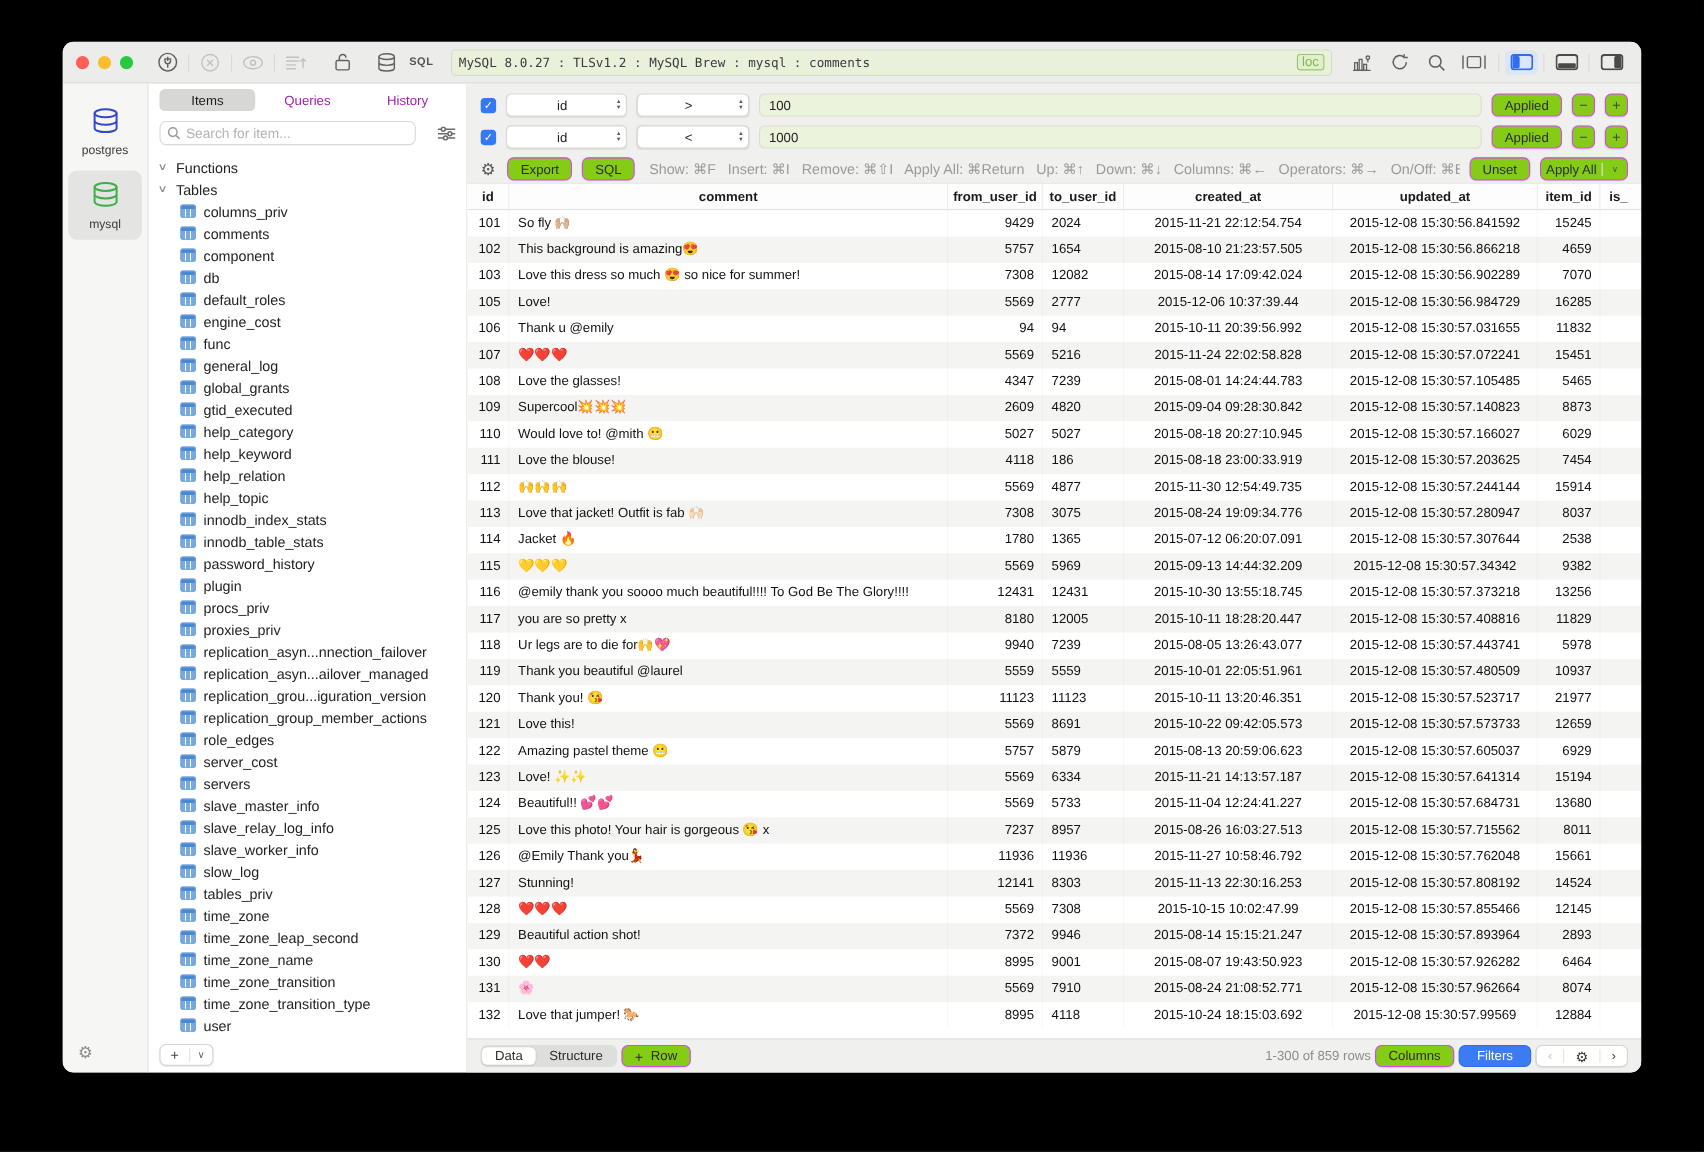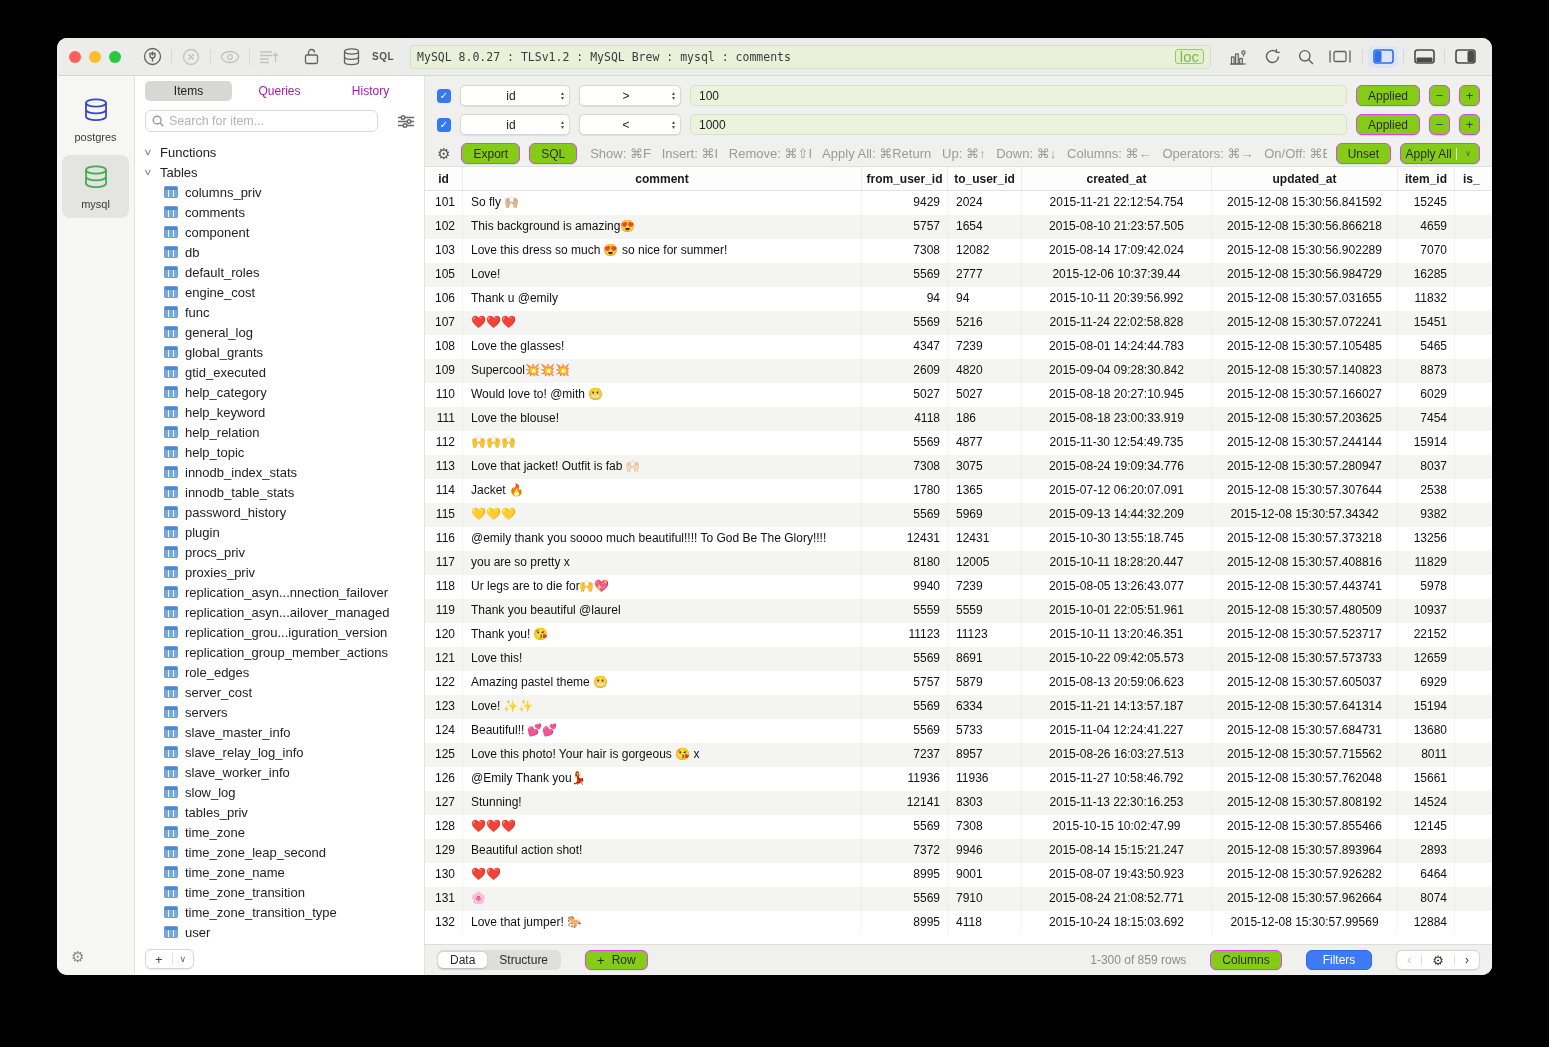--- a/index.html
+++ b/index.html
@@ -9,21 +9,21 @@
   
   .titlebar { height:38px; flex:0 0 38px; background:#ececea; border-bottom:1px solid #d6d6d4; display:flex; align-items:center; padding:0 12px; }
   .lights { display:flex; gap:8px; margin-right:14px; }
   .light { width:12px; height:12px; border-radius:50%; }
   .tb-icon { display:flex; align-items:center; justify-content:center; width:34px; height:24px; color:#616161; }
   .tb-icon.dis { color:#c2c2c0; }
   .tb-sep { width:1px; height:16px; background:#d9d9d7; margin:0 2px; }
   .sql-label { font-size:10px; font-weight:700; color:#555; letter-spacing:.5px; margin:0 6px 0 4px; }
   .conn-title { flex:1; height:24px; background:#e9f1da; border:1px solid #d5ddc6; border-radius:4px; margin:0 10px; display:flex; align-items:center; padding:0 6px; }
   .conn-title .txt { font-family:"DejaVu Sans Mono",monospace; font-size:11.5px; color:#3c3c3c; flex:1; white-space:nowrap; overflow:hidden; }
-  .loc-badge { font-size:15px; color:#82b354; border:1px solid #9cc473; border-radius:3px; padding:0 4px; line-height:13px; background:#e2efcd; }
+  .loc-badge { font-size:12px; color:#82b354; border:1px solid #9cc473; border-radius:3px; padding:0 4px; line-height:13px; background:#e2efcd; }
   .panel-btn { display:flex; align-items:center; justify-content:center; width:30px; height:22px; border-radius:5px; }
   .panel-btn.active { background:#dce6f8; }
 
   
   .wbody { flex:1; display:flex; min-height:0; }
 
   
   .rail { width:78px; flex:0 0 78px; background:#f6f6f4; border-right:1px solid #e2e2e0; position:relative; padding-top:8px; }
   .conn-item { margin:4px 5px; border-radius:8px; padding:10px 0 8px; display:flex; flex-direction:column; align-items:center; gap:9px; }
   .conn-item.selected { background:#e4e4e2; }
@@ -80,21 +80,21 @@
   .g-head .hc { font-size:12px; font-weight:700; color:#1a1a1a; display:flex; align-items:center; justify-content:center; border-right:1px solid #ebebe9; overflow:hidden; white-space:nowrap; }
   .g-rows { flex:1; overflow:hidden; }
   .g-row { height:24px; display:grid; grid-template-columns:38px 399px 86px 74px 190px 186px 57px 1fr; }
   .g-row:nth-child(even) { background:#f4f4f3; }
   .g-row .c { font-size:12px; color:#111; line-height:23px; white-space:nowrap; overflow:hidden; border-right:1px solid rgba(0,0,0,.035); }
   .c.r { text-align:right; padding-right:7px; }
   .c.l { text-align:left; padding-left:8px; }
   .c.ctr { text-align:center; }
 
   
-  .statusbar { flex:0 0 31px; background:#f0f0ee; border-top:1px solid #dddddb; display:flex; align-items:center; padding:0 12px; gap:24px; }
+  .statusbar { flex:0 0 31px; background:#f0f0ee; border-top:1px solid #dddddb; display:flex; align-items:center; padding:0 12px; gap:4px; }
   .seg { height:20px; background:#dededc; border-radius:6px; display:flex; align-items:center; padding:1px; }
   .seg .s { font-size:12px; color:#2c2c2c; padding:1px 12px; border-radius:5px; }
   .seg .s.on { background:#fff; box-shadow:0 .5px 2px rgba(0,0,0,.18); }
   .rowbtn { height:20px; } .rowbtn .p { margin-right:7px; font-size:13px; }
   .rows-info { flex:1; text-align:right; font-size:12px; color:#8c8c8a; }
   .filters-btn { height:20px; background:#3d7bf5; border:1px solid #306ae4; color:#fff; border-radius:6px; font-size:12px; display:flex; align-items:center; padding:0 16px; }
   .nav-group { height:20px; background:#fff; border:1px solid #d5d5d3; border-radius:6px; display:flex; align-items:center; box-shadow:0 .5px 1px rgba(0,0,0,.08); }
   .nav-group .seg2 { padding:0 10px; font-size:12px; color:#3a3a3a; display:flex; align-items:center; }
   .nav-group .seg2.dis { color:#c4c4c2; }
   .nav-group .dv { width:1px; height:12px; background:#e4e4e2; }
@@ -662,21 +662,21 @@
     <div class="c r">10937</div>
     <div class="c l" style="border-right:none"></div>
   </div>
             <div class="g-row">
     <div class="c r">120</div>
     <div class="c l">Thank you! 😘</div>
     <div class="c r">11123</div>
     <div class="c l">11123</div>
     <div class="c ctr">2015-10-11 13:20:46.351</div>
     <div class="c ctr">2015-12-08 15:30:57.523717</div>
-    <div class="c r">22152</div>
+    <div class="c r">21977</div>
     <div class="c l" style="border-right:none"></div>
   </div>
             <div class="g-row">
     <div class="c r">121</div>
     <div class="c l">Love this!</div>
     <div class="c r">5569</div>
     <div class="c l">8691</div>
     <div class="c ctr">2015-10-22 09:42:05.573</div>
     <div class="c ctr">2015-12-08 15:30:57.573733</div>
     <div class="c r">12659</div>

